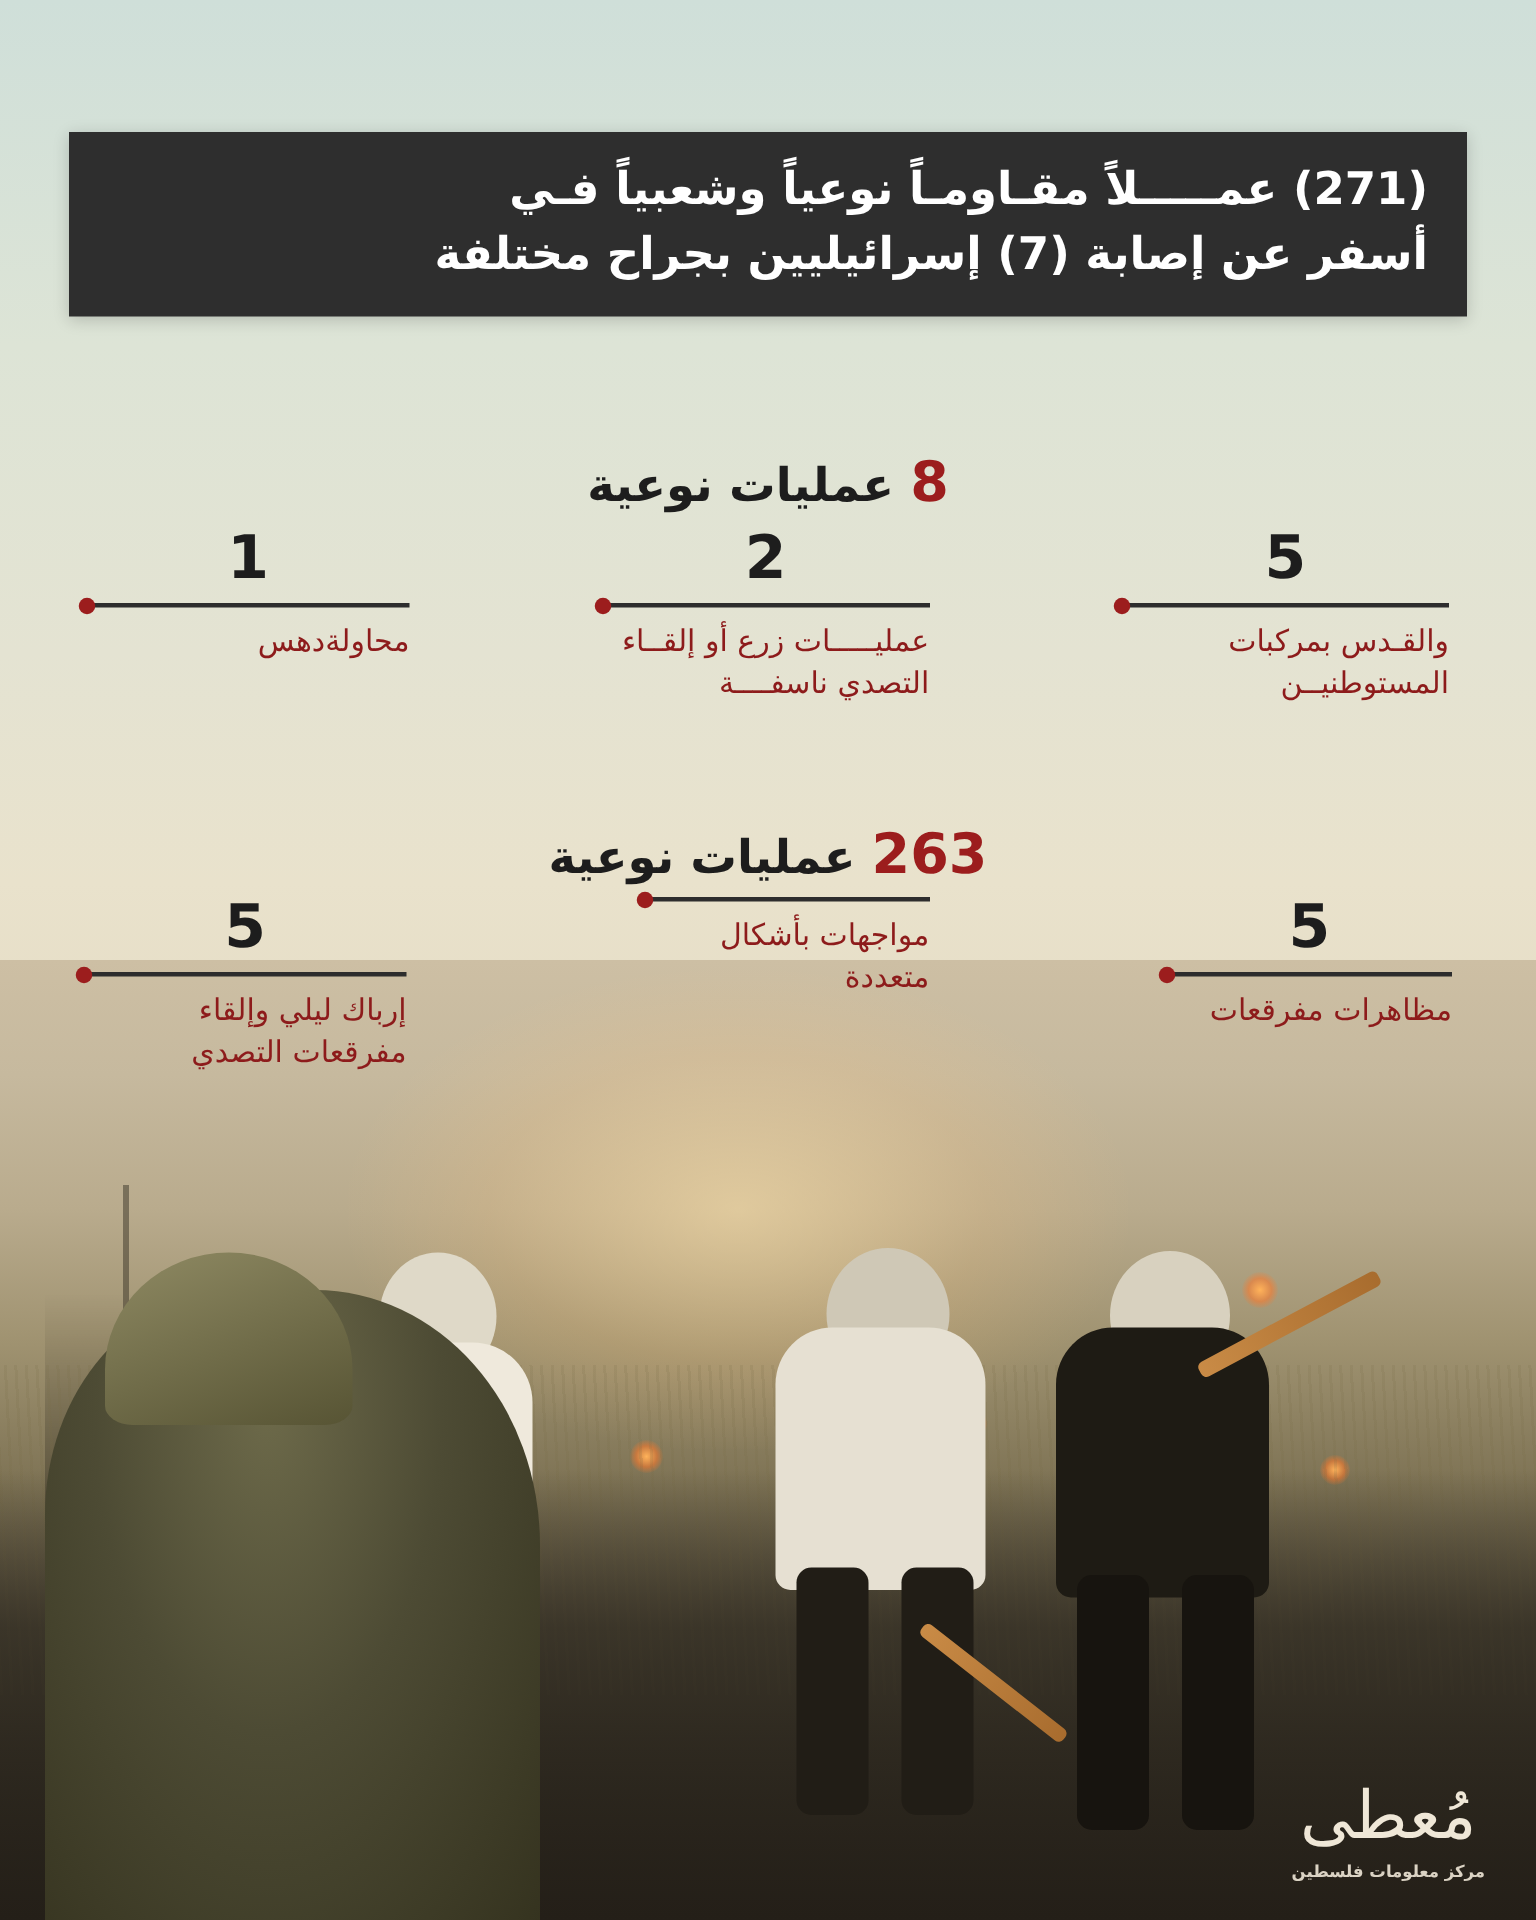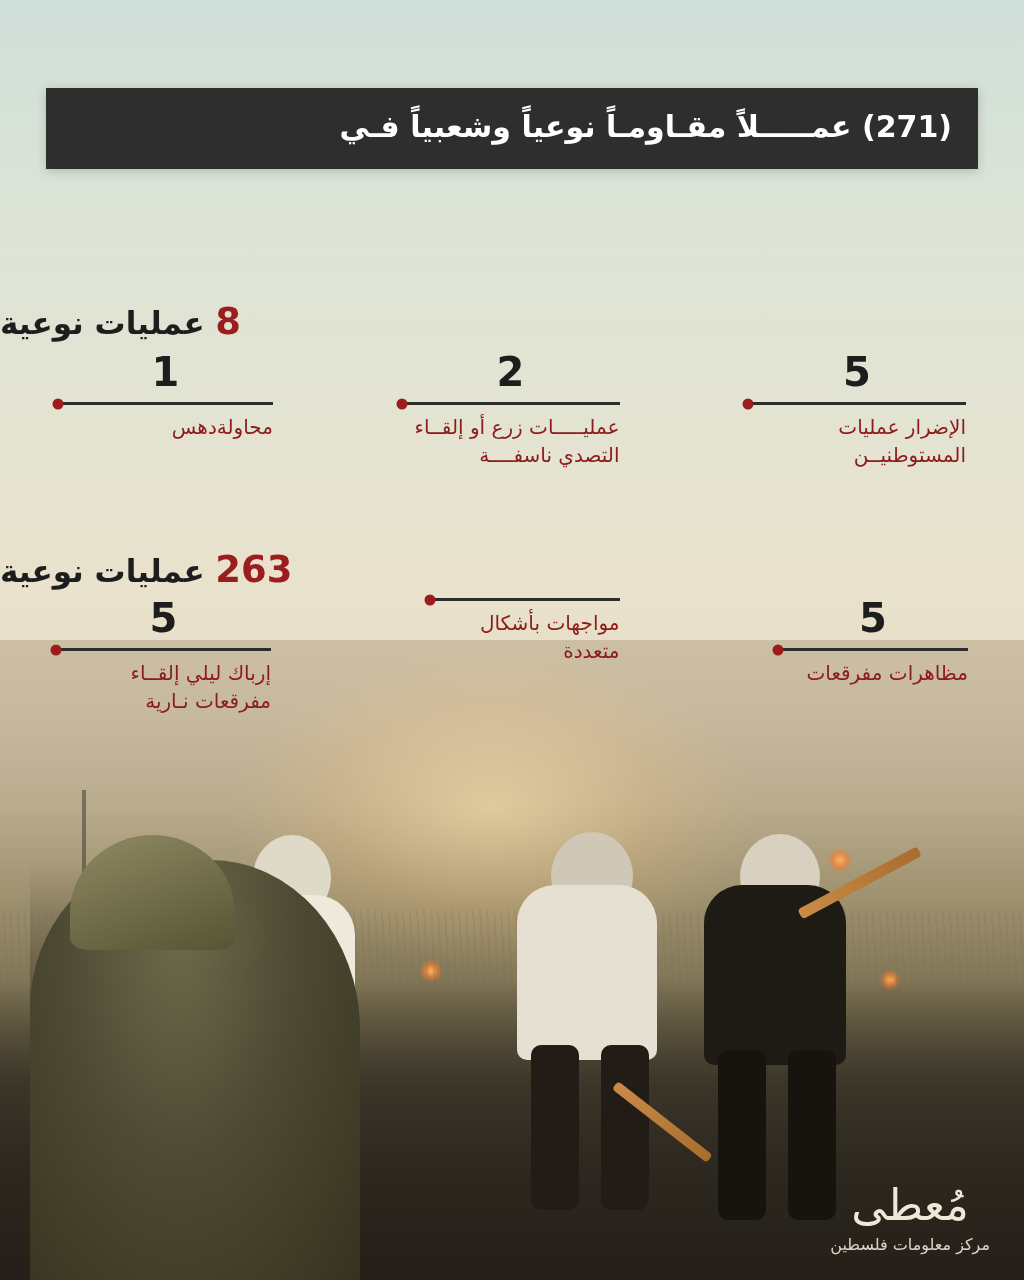--- a/index.html
+++ b/index.html
@@ -120,21 +120,21 @@
     line-height:1.42;
     font-size:30px;
     font-weight:bold;
     letter-spacing:-.2px;
     box-shadow:0 2px 10px rgba(0,0,0,.18);
   }
   #headline .line { white-space:nowrap; }
 
   
   .section-title {
-    text-align:left;
+    text-align:center;
     font-size:31px;
     font-weight:bold;
     color:#1d1d1d;
     direction:rtl;
   }
   .section-title .num { color:#9c1d1d; font-size:37px; }
   #sec1-title { position:absolute; top:300px; left:0; right:0; }
   #sec2-title { position:absolute; top:548px; left:0; right:0; }
 
   .row { position:absolute; display:flex; direction:rtl; }
@@ -161,21 +161,21 @@
   #row1 .stat { width:218px; }
   #row1 .stat.w3 { width:215px; }
   #row2 .stat { width:190px; }
   #row2 .stat.wide { width:215px; }
 
   
   #logo {
     position:absolute; right:34px; bottom:26px; text-align:center; color:#efe7d7;
   }
   #logo .mark { font-size:44px; font-weight:normal; letter-spacing:1px; direction:rtl; }
-  #logo .sub { font-size:16px; margin-top:5px; opacity:.9; direction:rtl; }
+  #logo .sub { font-size:11px; margin-top:5px; opacity:.9; direction:rtl;font-weight:bold; }
 </style>
 </head>
 <body>
 
 <div id="poster">
 
   <div id="photo">
     <div class="sky"></div>
     <div class="glow"></div>
     <div class="tree"></div>
@@ -212,32 +212,33 @@
       <div class="leg b"></div>
       <div class="stick" style="left:110px;bottom:300px;width:135px;height:11px;transform:rotate(-28deg);"></div>
     </div>
 
     <div class="fig soldier"></div>
     <div class="helmet"></div>
   </div>
 
   <div id="headline">
     <div class="line">(271) عمـــــلاً مقـاومـاً نوعياً وشعبياً فـي</div>
+    <div class="line">أسفر عن إصابة (7) إسرائيليين بجراح مختلفة</div>
   </div>
 
   <div id="sec1-title" class="section-title">
     <span class="num">8</span>
     <span>عمليات نوعية</span>
   </div>
 
   <div id="row1" class="row">
     <div class="stat">
       <div class="value">5</div>
       <div class="rule"></div>
-      <div class="label">الإضرار عمليات المستوطنيــن</div>
+      <div class="label">والقـدس بمركبات المستوطنيــن</div>
     </div>
     <div class="stat">
       <div class="value">2</div>
       <div class="rule"></div>
       <div class="label">عمليـــــات زرع أو إلقــاء التصدي ناسفــــة</div>
     </div>
     <div class="stat w3">
       <div class="value">1</div>
       <div class="rule"></div>
       <div class="label">محاولةدهس</div>
@@ -255,21 +256,21 @@
       <div class="rule"></div>
       <div class="label">مظاهرات مفرقعات</div>
     </div>
     <div class="stat">
       <div class="rule"></div>
       <div class="label">مواجهات بأشكال متعددة</div>
     </div>
     <div class="stat wide">
       <div class="value">5</div>
       <div class="rule"></div>
-      <div class="label">إرباك ليلي إلقــاء مفرقعات نـارية</div>
+      <div class="label">إرباك ليلي وإلقاء مفرقعات التصدي</div>
     </div>
   </div>
 
   <div id="logo">
     <div class="mark">مُعطى</div>
     <div class="sub">مركز معلومات فلسطين</div>
   </div>
 
 </div>
 

